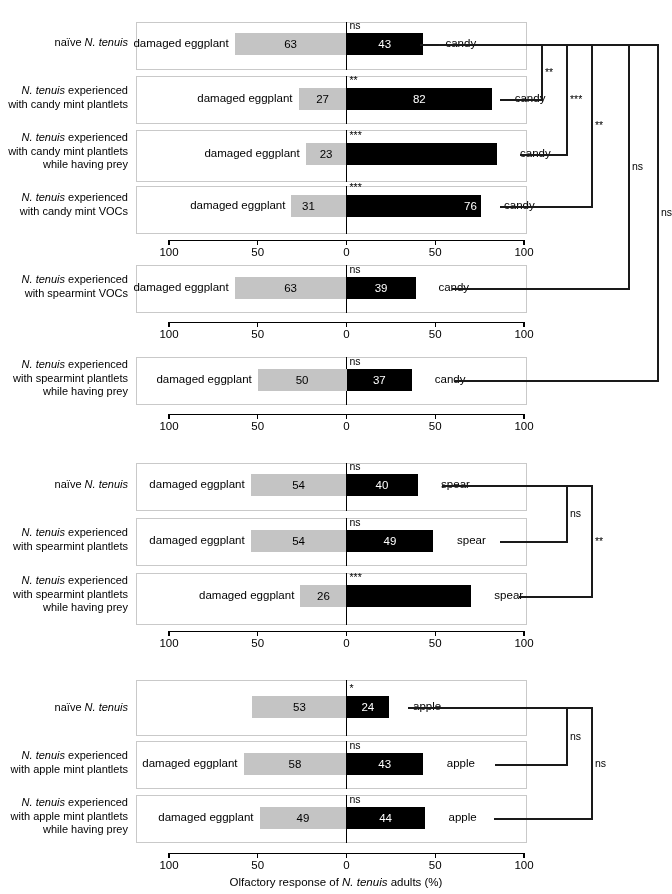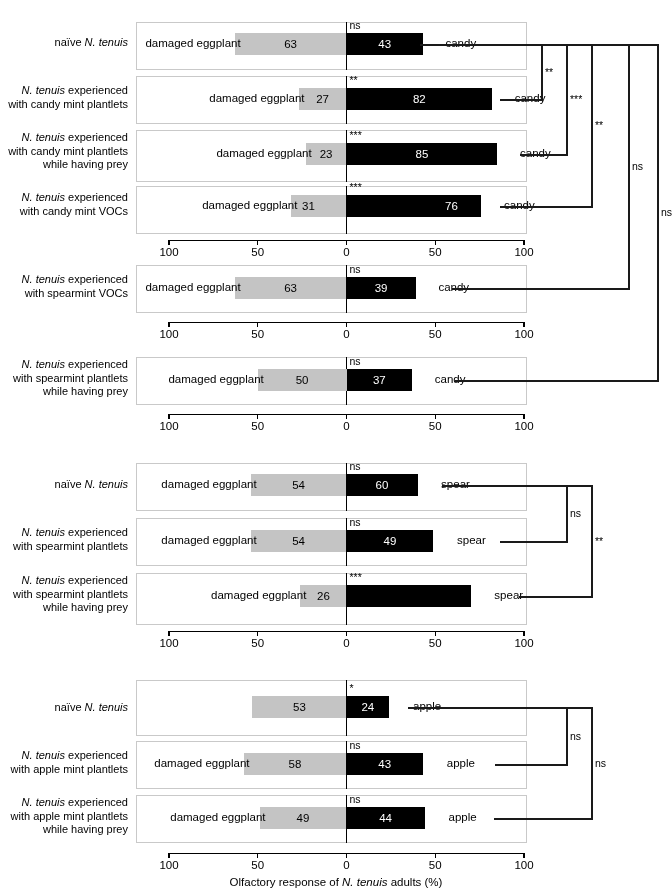--- a/index.html
+++ b/index.html
@@ -24,21 +24,21 @@
   
   .bar{position:absolute;height:22px;box-sizing:border-box;}
   .bar.gray{background:#c4c4c4;}
   .bar.black{background:#000000;}
   .barval{position:absolute;height:22px;line-height:22px;font-size:11.5px;text-align:center;}
   .barval.on-gray{color:#000;}
   .barval.on-black{color:#fff;}
 
   
   .sidetext{position:absolute;font-size:11.5px;line-height:13px;white-space:pre-line;color:#000;}
-  .sidetext.left{text-align:right;margin-left:12px;}
+  .sidetext.left{text-align:right;}
   .sidetext.right{text-align:center;}
 
   
   .sig{position:absolute;font-size:10.5px;line-height:10px;color:#000;white-space:nowrap;}
 
   
   .axisline{position:absolute;height:1.4px;background:#000;}
   .tick{position:absolute;width:1.4px;height:5px;background:#000;}
   .ticklab{position:absolute;font-size:11.5px;text-align:center;width:40px;color:#000;}
 
@@ -72,30 +72,29 @@
     <div class="bar black abs" style="left: 346.5px; top: 88px; width: 145.55px;"></div>
     <div class="barval on-black abs" style="left: 346.5px; top: 88px; width: 145.55px;">82</div>
     <div class="sidetext left abs" style="left: 194.575px; top: 92px; width: 98px; white-space: pre-line;">damaged eggplant</div>
     <div class="sidetext right abs" style="left: 500.05px; top: 92px; width: 60px;">candy</div>
     <div class="sig abs" style="left: 349.5px; top: 75px;">**</div>
     <div class="panel" style="left: 136px; top: 130px; width: 391px; height: 52px;"></div>
     <div class="zeroline abs" style="left: 345.7px; top: 130px; height: 52px;"></div>
     <div class="bar gray abs" style="left: 305.675px; top: 143px; width: 40.825px;"></div>
     <div class="barval on-gray abs" style="left: 305.675px; top: 143px; width: 40.825px;">23</div>
     <div class="bar black abs" style="left: 346.5px; top: 143px; width: 150.875px;"></div>
-    <div class="barval on-black abs" style="left: 346.5px; top: 143px; width: 150.875px;">85</div>
     <div class="sidetext left abs" style="left: 201.675px; top: 147px; width: 98px; white-space: pre-line;">damaged eggplant</div>
     <div class="sidetext right abs" style="left: 505.375px; top: 147px; width: 60px;">candy</div>
     <div class="sig abs" style="left: 349.5px; top: 130px;">***</div>
     <div class="panel" style="left: 136px; top: 186px; width: 391px; height: 48px;"></div>
     <div class="zeroline abs" style="left: 345.7px; top: 186px; height: 48px;"></div>
     <div class="bar gray abs" style="left: 291.475px; top: 195px; width: 55.025px;"></div>
     <div class="barval on-gray abs" style="left: 291.475px; top: 195px; width: 34px;">31</div>
     <div class="bar black abs" style="left: 346.5px; top: 195px; width: 134.9px;"></div>
-    <div class="barval on-black abs" style="left: 348px; top: 195px; width: 134.9px; padding-left: 36px;">76</div>
+    <div class="barval on-black abs" style="left: 367px; top: 195px; width: 134.9px; padding-left: 36px;">76</div>
     <div class="sidetext left abs" style="left: 187.475px; top: 199px; width: 98px; white-space: pre-line;">damaged eggplant</div>
     <div class="sidetext right abs" style="left: 489.4px; top: 199px; width: 60px;">candy</div>
     <div class="sig abs" style="left: 349.5px; top: 182px;">***</div>
     <div class="panel" style="left: 136px; top: 265px; width: 391px; height: 48px;"></div>
     <div class="zeroline abs" style="left: 345.7px; top: 265px; height: 48px;"></div>
     <div class="bar gray abs" style="left: 234.675px; top: 277px; width: 111.825px;"></div>
     <div class="barval on-gray abs" style="left: 234.675px; top: 277px; width: 111.825px;">63</div>
     <div class="bar black abs" style="left: 346.5px; top: 277px; width: 69.225px;"></div>
     <div class="barval on-black abs" style="left: 346.5px; top: 277px; width: 69.225px;">39</div>
     <div class="sidetext left abs" style="left: 130.675px; top: 281px; width: 98px; white-space: pre-line;">damaged eggplant</div>
@@ -168,21 +167,21 @@
     <div class="brk-h abs" style="left: 420px; top: 44px; width: 237px;"></div>
     <div class="brk-h abs" style="left: 455px; top: 380px; width: 202px;"></div>
     <div class="brk-v abs" style="left: 657px; top: 44px; height: 337.5px;"></div>
     <div class="brk-lab abs" style="left: 661px; top: 207px;">ns</div>
     <div class="sec-head abs" style="left: 22px; top: 1px;"><span class="ltr"></span><span></span></div>
     <div class="panel" style="left: 136px; top: 463px; width: 391px; height: 48px;"></div>
     <div class="zeroline abs" style="left: 345.7px; top: 463px; height: 48px;"></div>
     <div class="bar gray abs" style="left: 250.65px; top: 474px; width: 95.85px;"></div>
     <div class="barval on-gray abs" style="left: 250.65px; top: 474px; width: 95.85px;">54</div>
     <div class="bar black abs" style="left: 346.5px; top: 474px; width: 71px;"></div>
-    <div class="barval on-black abs" style="left: 346.5px; top: 474px; width: 71px;">60</div>
+    <div class="barval on-black abs" style="left: 346.5px; top: 474px; width: 71px;">40</div>
     <div class="sidetext left abs" style="left: 146.65px; top: 478px; width: 98px; white-space: pre-line;">damaged eggplant</div>
     <div class="sidetext right abs" style="left: 425.5px; top: 478px; width: 60px;">spear</div>
     <div class="sig abs" style="left: 349.5px; top: 461px;">ns</div>
     <div class="panel" style="left: 136px; top: 518px; width: 391px; height: 48px;"></div>
     <div class="zeroline abs" style="left: 345.7px; top: 518px; height: 48px;"></div>
     <div class="bar gray abs" style="left: 250.65px; top: 530px; width: 95.85px;"></div>
     <div class="barval on-gray abs" style="left: 250.65px; top: 530px; width: 95.85px;">54</div>
     <div class="bar black abs" style="left: 346.5px; top: 530px; width: 86.975px;"></div>
     <div class="barval on-black abs" style="left: 346.5px; top: 530px; width: 86.975px;">49</div>
     <div class="sidetext left abs" style="left: 146.65px; top: 534px; width: 98px; white-space: pre-line;">damaged eggplant</div>

